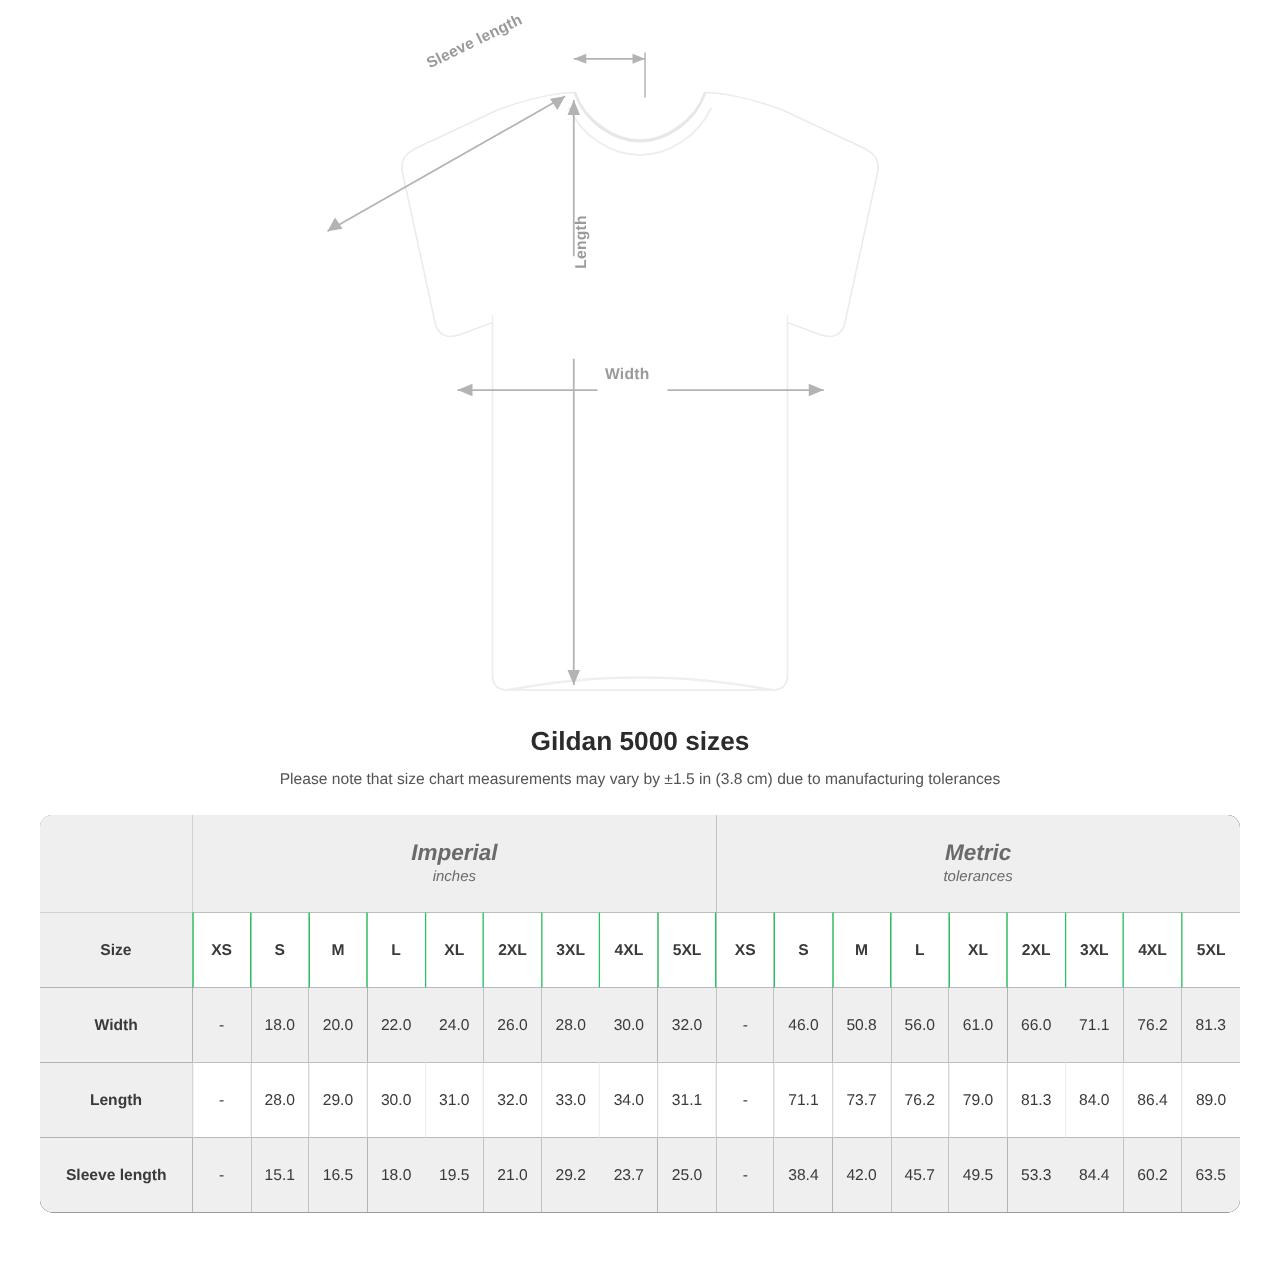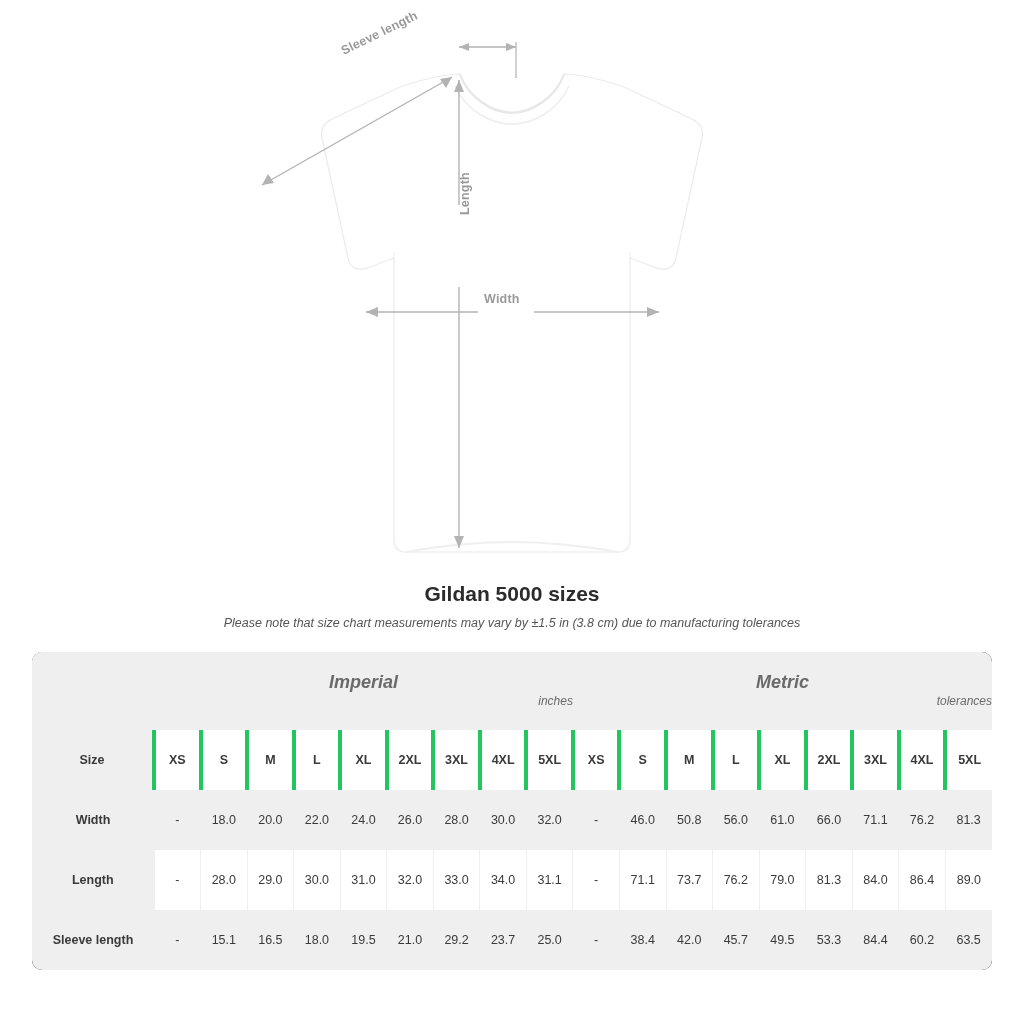--- a/index.html
+++ b/index.html
@@ -46,21 +46,20 @@
   
   .heading-block { text-align: center; margin-top: 2px; }
   .chart-title {
     font-size: 21px;
     font-weight: bold;
     color: #2b2b2b;
     margin: 0 0 10px 0;
   }
   .chart-note {
     font-size: 12.5px;
-    font-style: italic;
     color: #555555;
     margin: 0;
   }
 
   
   .table-wrap {
     margin: 22px auto 0 auto;
     width: 960px;
     border-radius: 10px;
     overflow: hidden;
@@ -89,37 +88,36 @@
     font-weight: bold;
     font-style: italic;
     color: #6a6a6a;
     line-height: 1.15;
   }
   .unit-sub {
     font-size: 12px;
     font-style: italic;
     color: #6a6a6a;
     line-height: 1.5;
-    text-align: right;
   }
   .col-label {
     width: 122px;
     font-weight: bold;
     background: #efefef;
     color: #3a3a3a;
     font-size: 13px;
   }
   .hdr-row td { font-weight: bold; font-size: 13px; background: #ffffff; }
   .hdr-row td.col-label { background: #efefef; }
   .row-odd td { background: #efefef; }
   .row-even td { background: #ffffff; }
   .row-odd td.col-label, .row-even td.col-label { background: #efefef; }
   .v-sep { border-left: 1px solid #ffffff; }
   .row-even .v-sep { border-left: 1px solid #efefef; }
-  .hdr-row .v-sep { border-left: 4px solid #22c55e; text-align: center; }
+  .hdr-row .v-sep { border-left: 1px solid #22c55e; text-align: center; }
 </style>
 </head>
 <body>
 
 <div class="page">
 
   <div class="illustration">
     <svg class="shirt-svg" width="1024" height="580" viewBox="0 0 1024 580">
 
       <g>

